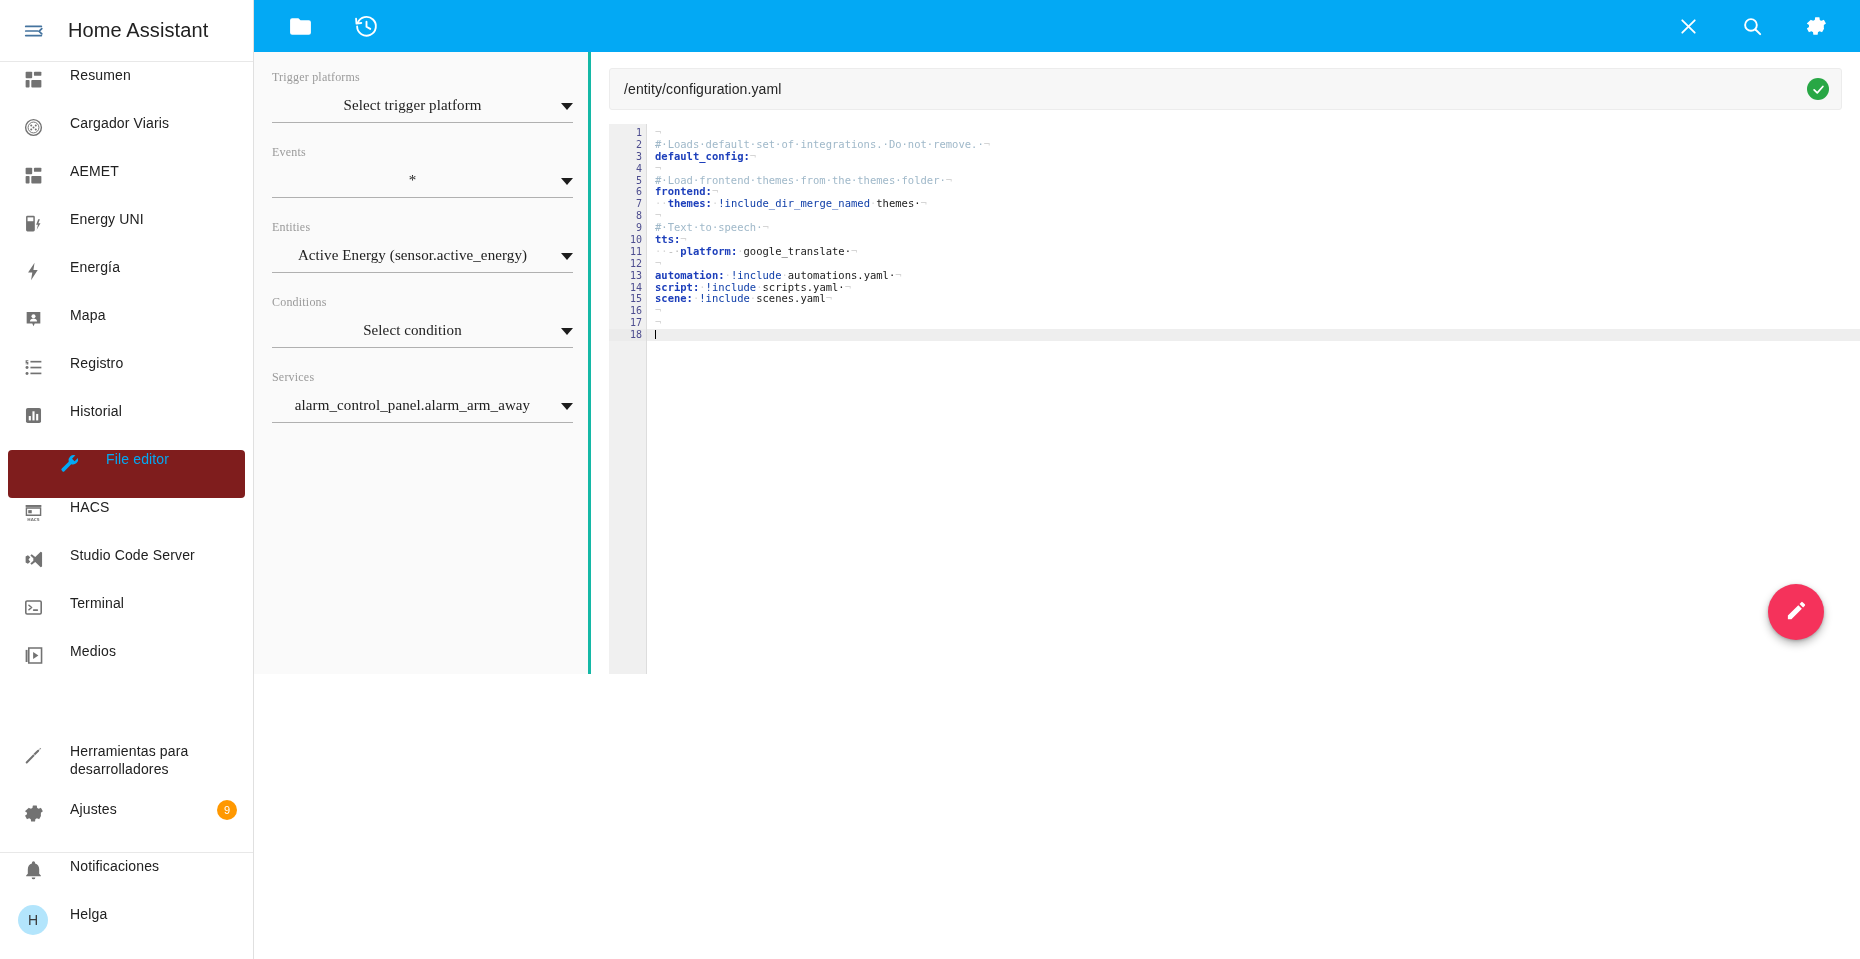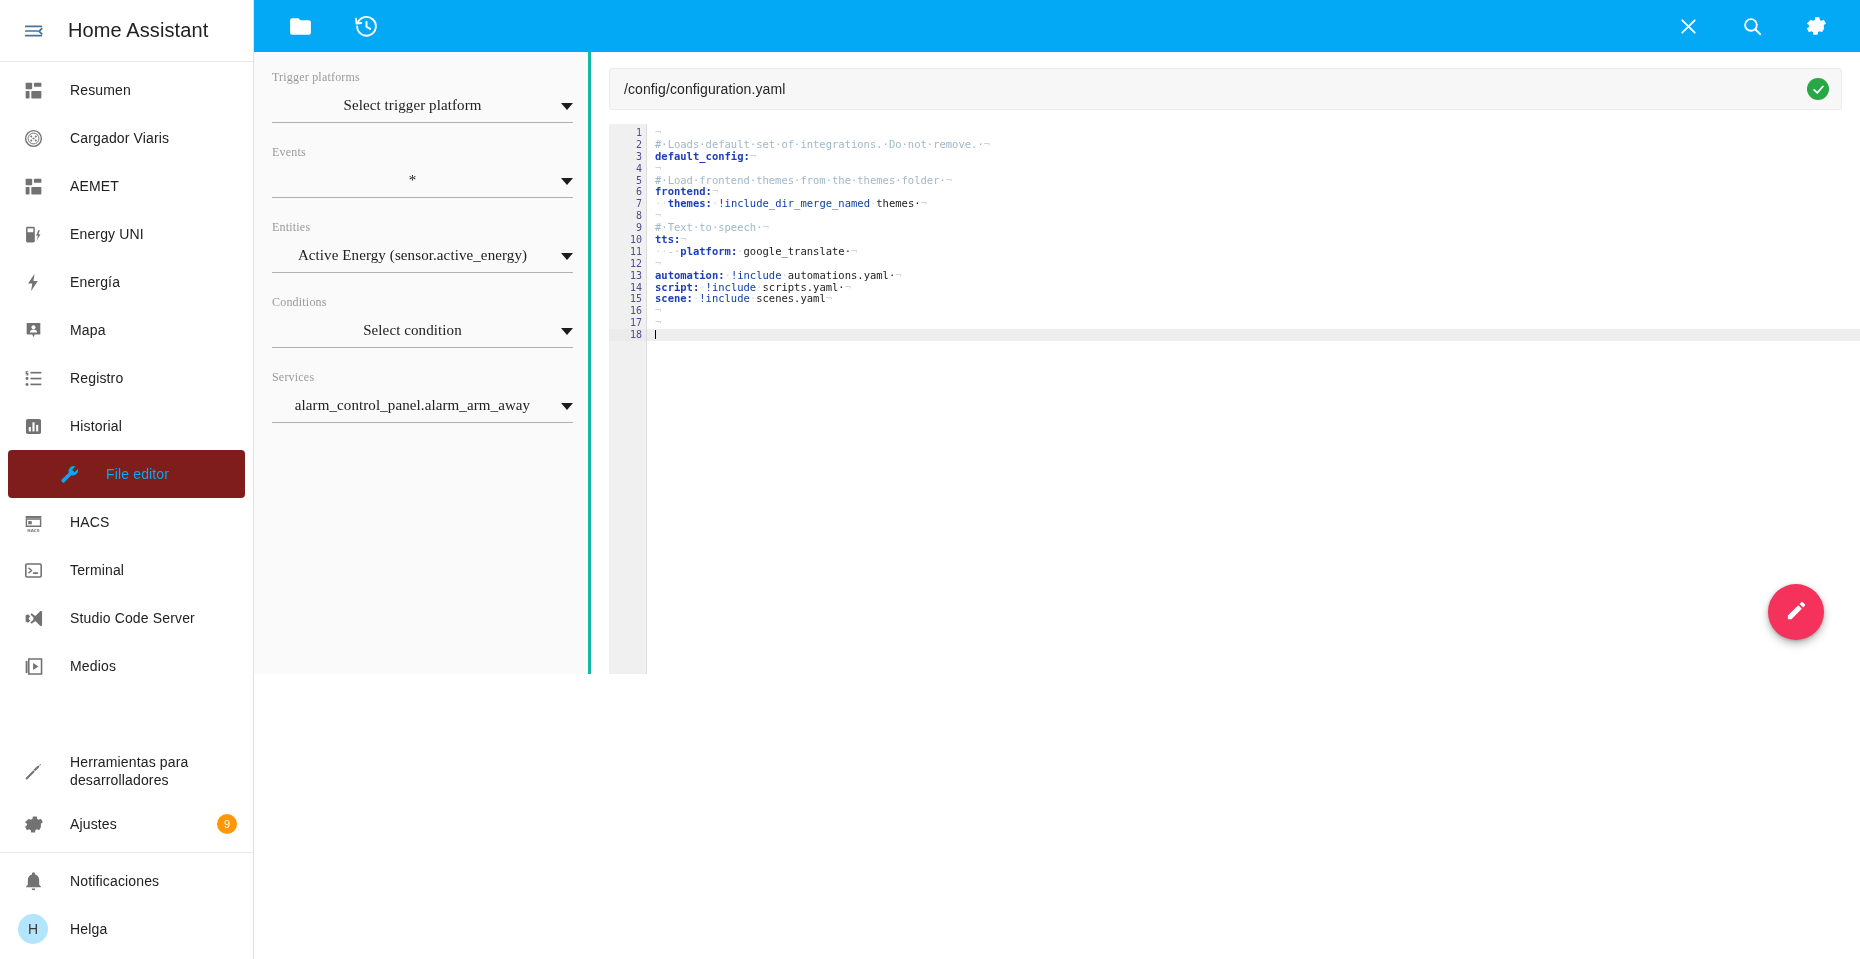--- a/index.html
+++ b/index.html
@@ -35,21 +35,21 @@
     flex: 0 0 40px;
   }
   .sb-title {
     font-size: 20px; color: #212121; font-weight: 400;
     margin-left: 14px; white-space: nowrap;
     letter-spacing: .1px;
   }
   .sb-scroll { flex: 1; overflow: hidden; padding-top: 4px; display:flex; flex-direction:column; }
   .sb-item {
     height: 48px; min-height: 48px;
-    display: flex; align-items: center;
+    display: flex; align-items: flex-start;
     margin: 0 8px 0 8px;
     padding: 0 8px 0 12px;
     border-radius: 4px;
     cursor: pointer; position: relative;
     color: #5c5c5c;
   }
   .sb-item.tall { height: 58px; min-height: 58px; }
   .sb-item.active { background: #7f1d1d; padding-left: 48px; }
   .sb-item.active .sb-label { color: #03a9f4; }
   .sb-item.active .sb-icon { color: #03a9f4; }
@@ -364,37 +364,37 @@
             <path d="M3.9 8h16.2v8.2H3.9z" fill="none" stroke="#727272" stroke-width="1.6"></path>
             <rect x="6" y="10.4" width="4" height="3.6"></rect>
             <text x="12" y="22.6" font-size="4.6" fill="#727272" text-anchor="middle" font-family="DejaVu Sans, sans-serif" font-weight="bold">HACS</text>
           </svg>
         </span>
         <span class="sb-label">HACS</span>
       </div>
 
       <div class="sb-item">
         <span class="sb-icon">
+          <svg width="21" height="21" viewBox="0 0 24 24" fill="#727272">
+            <path d="M20.2 3.2 14 9.1 9.9 6 8.4 7.3l3.4 3.2v3l-3.4 3.2 1.5 1.3L14 14.9l6.2 5.9 1.6-.8V4z"></path>
+            <path d="M3 8.6l2.6-1.4 2.7 2.2-2 2.6 2 2.6-2.7 2.2L3 15.4z"></path>
+          </svg>
+        </span>
+        <span class="sb-label">Studio Code Server</span>
+      </div>
+
+      <div class="sb-item">
+        <span class="sb-icon">
           <svg width="21" height="21" viewBox="0 0 24 24" fill="none" stroke="#727272" stroke-width="1.8">
             <rect x="3.2" y="4.6" width="17.6" height="14.8" rx="1.4"></rect>
             <polyline points="6.8,9.4 9.8,12 6.8,14.6" stroke-linecap="round" stroke-linejoin="round"></polyline>
             <line x1="12.2" y1="15" x2="16.4" y2="15" stroke-linecap="round"></line>
           </svg>
         </span>
         <span class="sb-label">Terminal</span>
-      </div>
-
-      <div class="sb-item">
-        <span class="sb-icon">
-          <svg width="21" height="21" viewBox="0 0 24 24" fill="#727272">
-            <path d="M20.2 3.2 14 9.1 9.9 6 8.4 7.3l3.4 3.2v3l-3.4 3.2 1.5 1.3L14 14.9l6.2 5.9 1.6-.8V4z"></path>
-            <path d="M3 8.6l2.6-1.4 2.7 2.2-2 2.6 2 2.6-2.7 2.2L3 15.4z"></path>
-          </svg>
-        </span>
-        <span class="sb-label">Studio Code Server</span>
       </div>
 
       <div class="sb-item">
         <span class="sb-icon">
           <svg width="21" height="21" viewBox="0 0 24 24" fill="#727272">
             <path d="M3 5.6h2.2v13.8H3z"></path>
             <path d="M6.6 3.4h14.6v17.2H6.6z" fill="none" stroke="#727272" stroke-width="1.8"></path>
             <polygon points="11.6,8 11.6,16 17.6,12"></polygon>
           </svg>
         </span>
@@ -525,21 +525,21 @@
             <span class="field-value">alarm_control_panel.alarm_arm_away</span>
             <span class="caret"></span>
           </div>
         </div>
 
       </div>
 
       <div id="editor-pane">
 
         <div id="path-bar">
-          <span id="path-text">/config/configuration.yaml</span>
+          <span id="path-text">/entity/configuration.yaml</span>
           <span class="check-badge">
             <svg width="15" height="15" viewBox="0 0 24 24" fill="none" stroke="#ffffff" stroke-width="2.8" stroke-linecap="round" stroke-linejoin="round">
               <polyline points="5,12.5 10,17.4 19,7.2"></polyline>
             </svg>
           </span>
         </div>
 
         <div id="code-wrap">
           <div id="gutter-pad"></div>
           <div id="code-inner">

